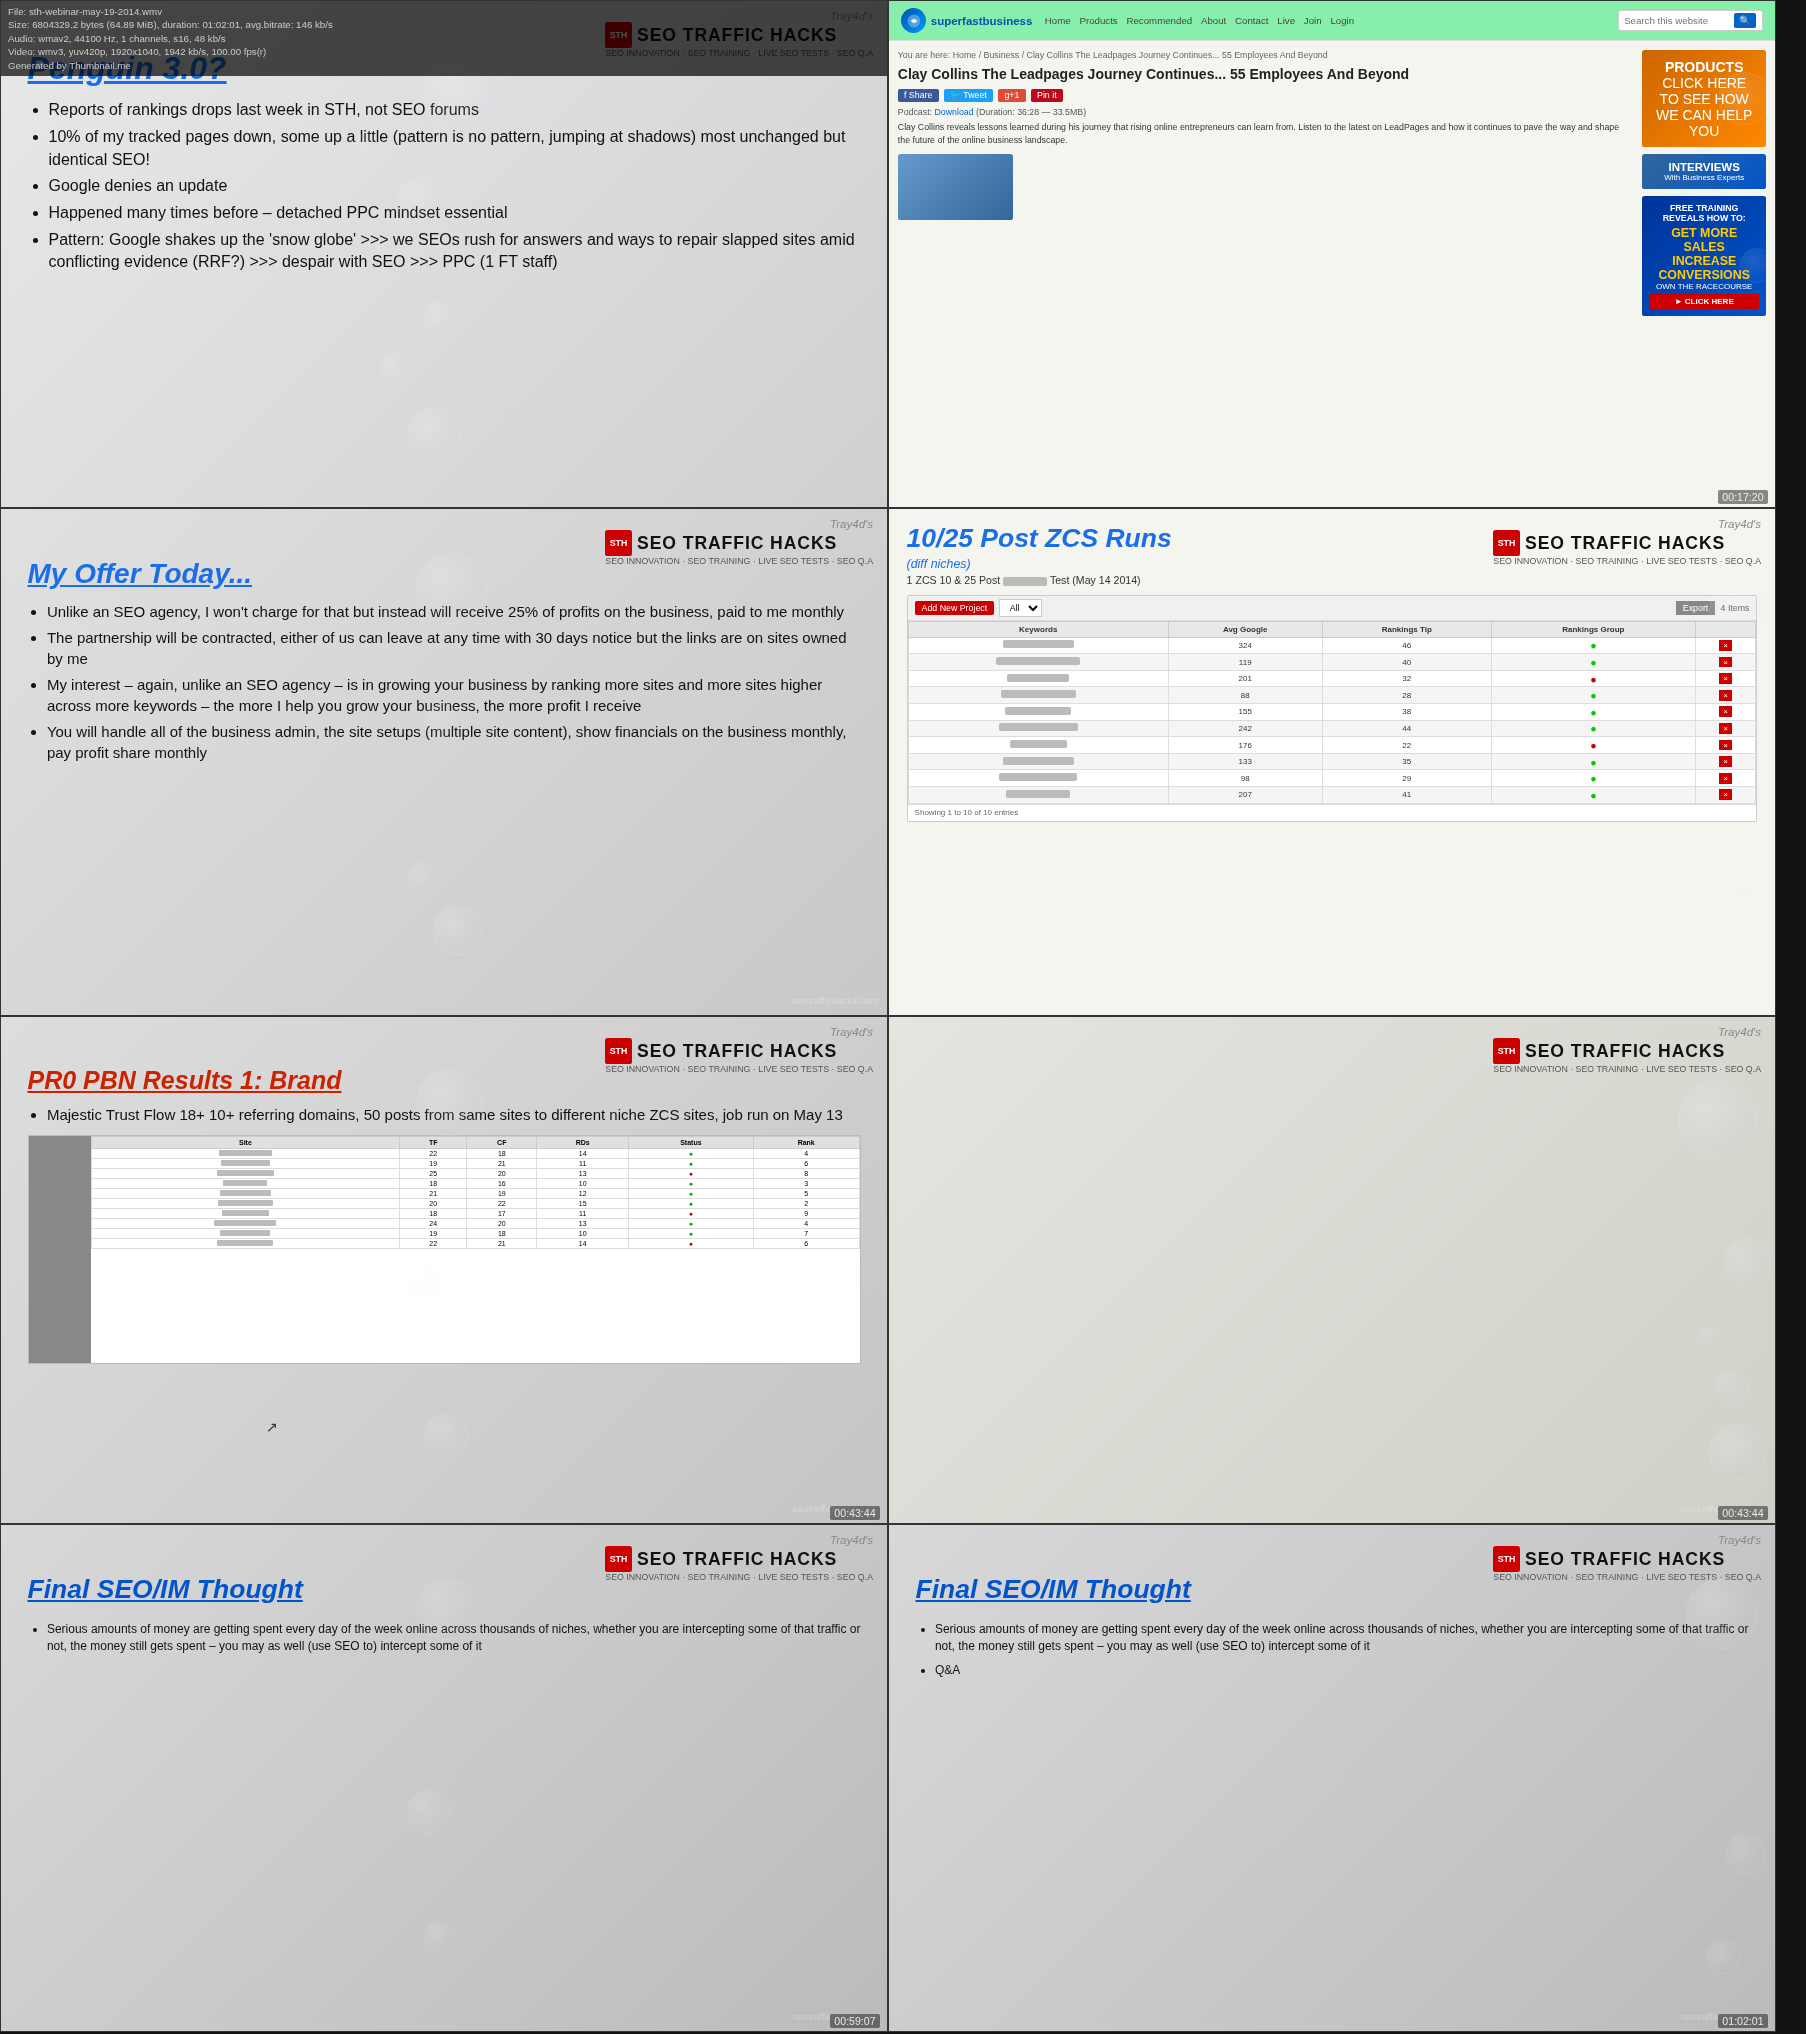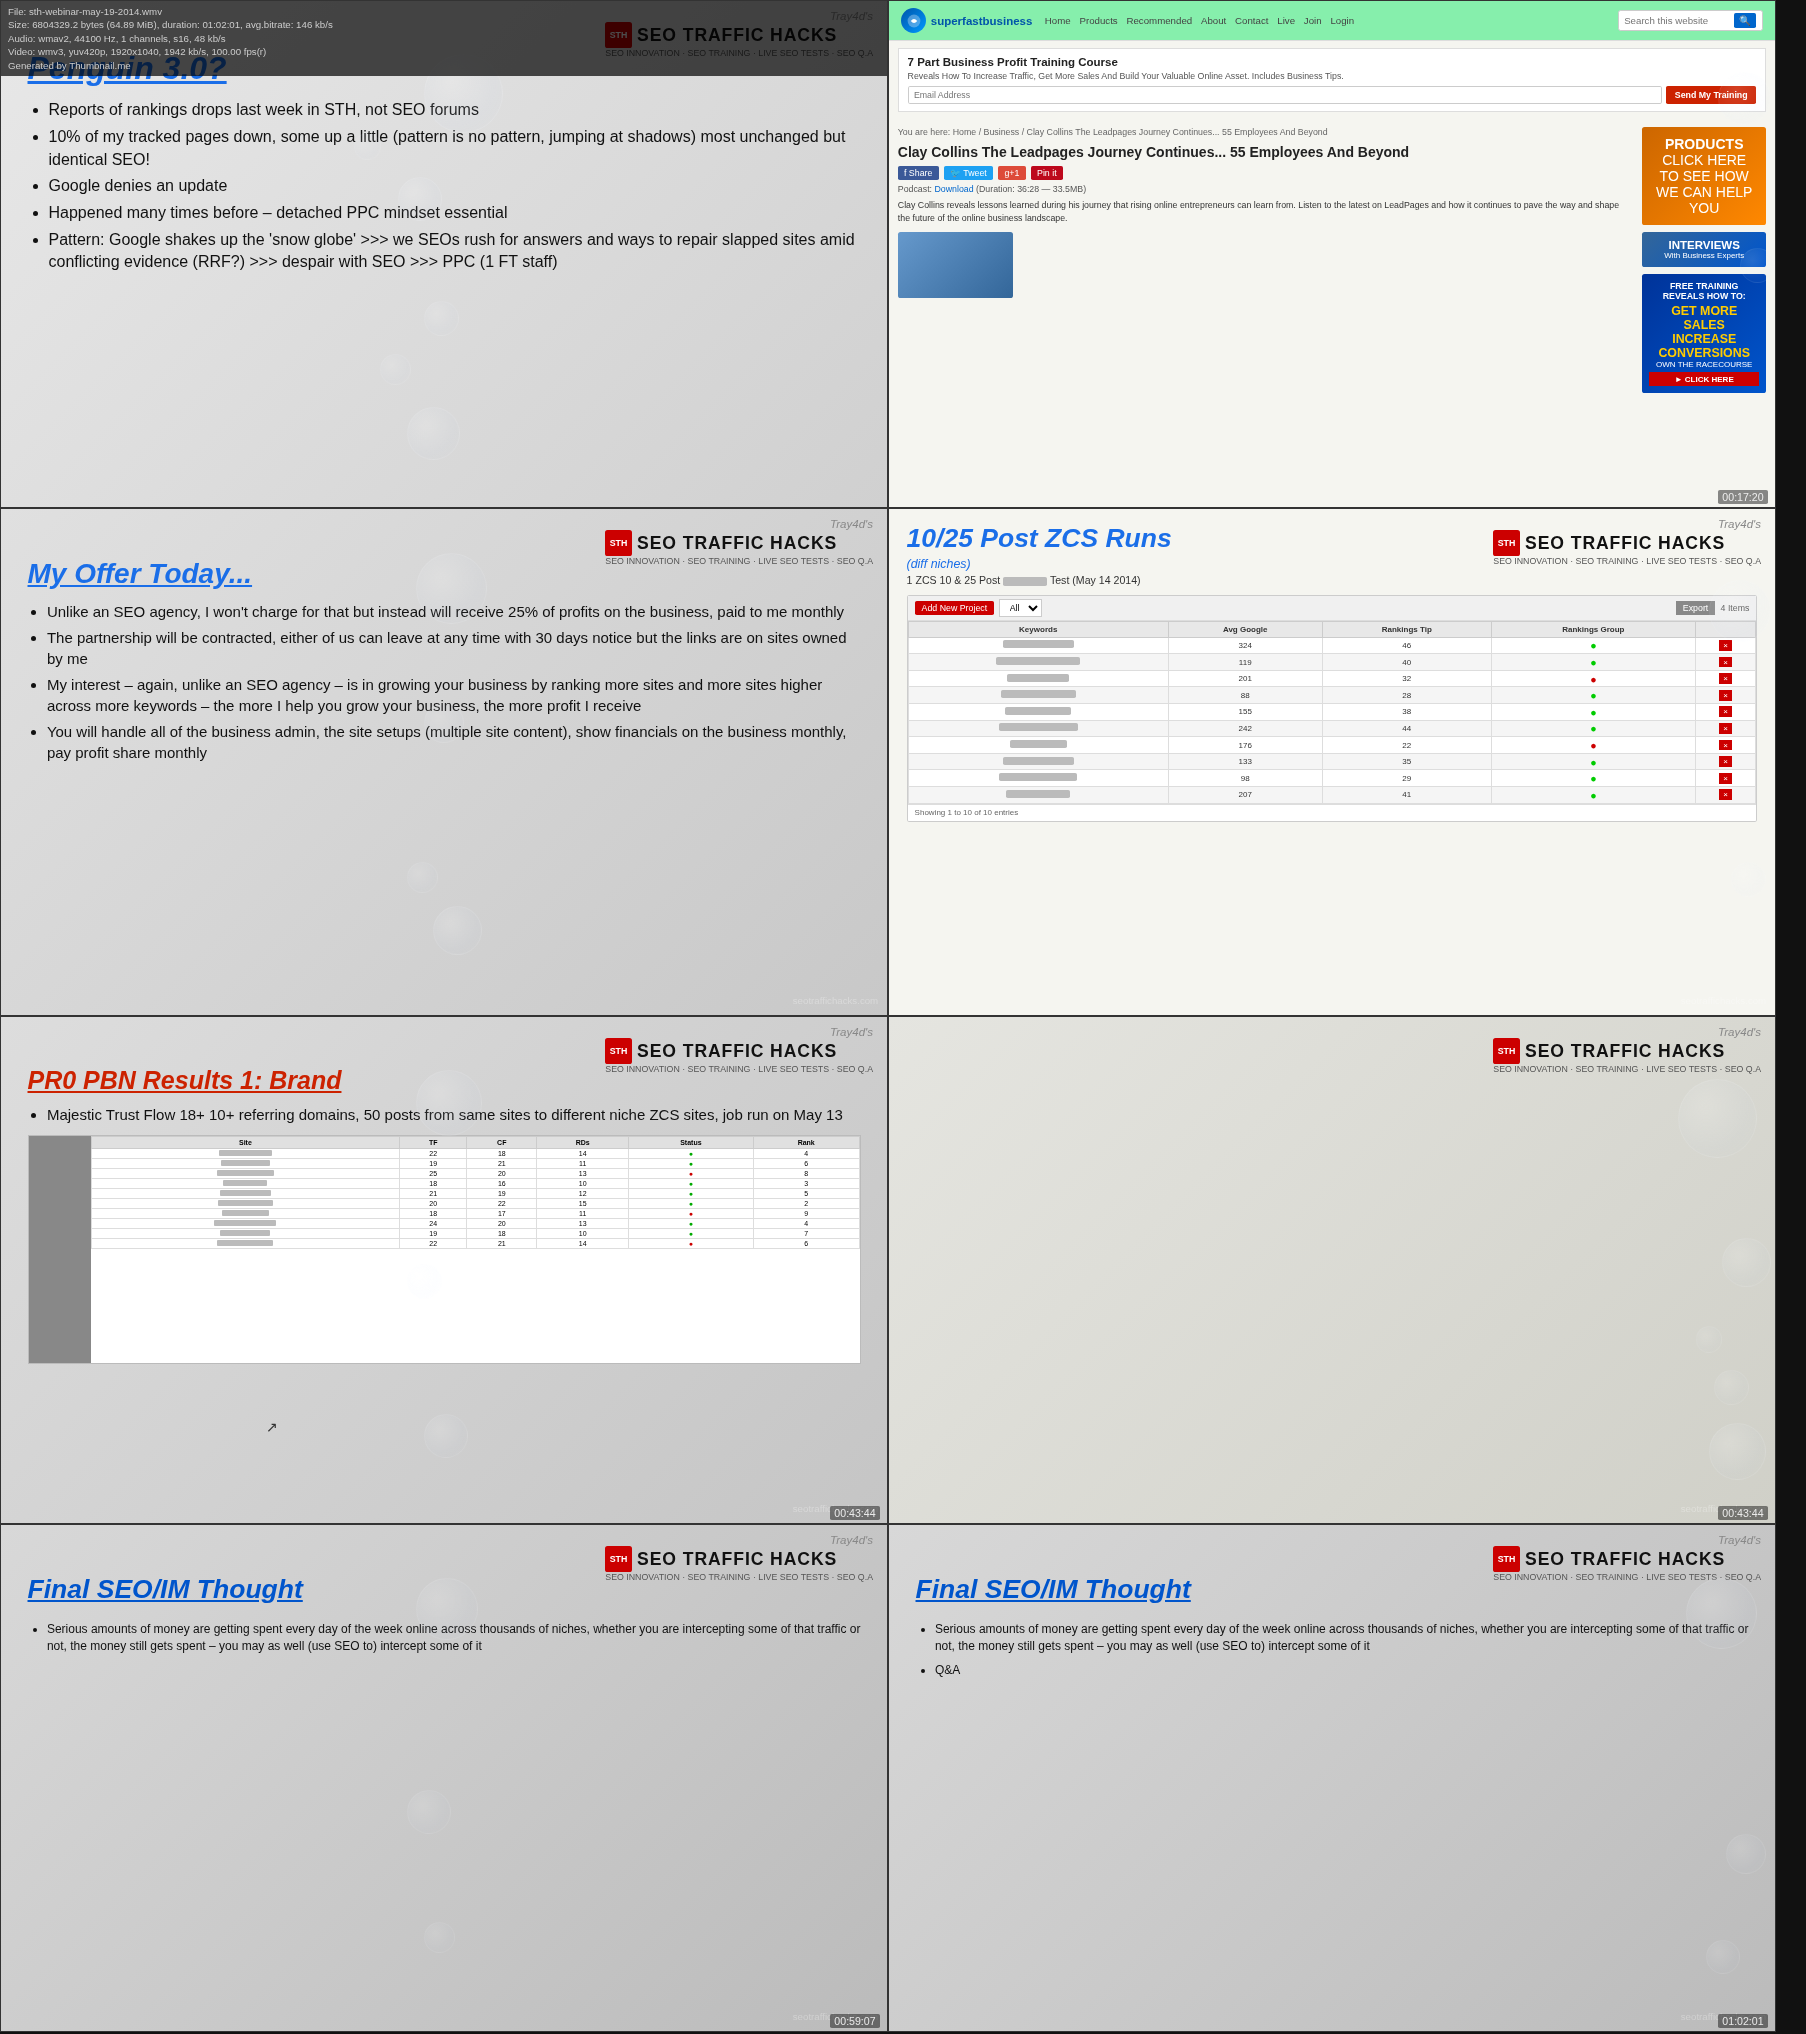--- a/index.html
+++ b/index.html
@@ -652,30 +652,20 @@
         <span class="sfb-nav-link">Live</span>
         <span class="sfb-nav-link">Join</span>
         <span class="sfb-nav-link">Login</span>
       </div>
       <div class="sfb-search">
         <input type="text" placeholder="Search this website" style="">
         <button class="sfb-search-btn">🔍</button>
       </div>
     </div>
 
-    <div style="padding:7px 8.8px 0 8.8px;">
-      <div class="sfb-lead-box">
-        <h3>7 Part Business Profit Training Course</h3>
-        <p>Reveals How To Increase Traffic, Get More Sales And Build Your Valuable Online Asset. Includes Business Tips.</p>
-        <div class="sfb-lead-form">
-          <input type="email" placeholder="Email Address" style="">
-          <button class="sfb-lead-btn">Send My Training</button>
-        </div>
-      </div>
-    </div>
 
     <div class="sfb-body">
       <div class="sfb-main">
         <div class="sfb-breadcrumb">
           <span>You are here: Home / Business / Clay Collins The Leadpages Journey Continues... 55 Employees And Beyond</span>
         </div>
         <div class="sfb-post-title">Clay Collins The Leadpages Journey Continues... 55 Employees And Beyond</div>
         <div class="sfb-social-bar">
           <button class="sfb-social-btn">f Share</button>
           <button class="sfb-social-btn tweet">🐦 Tweet</button>

